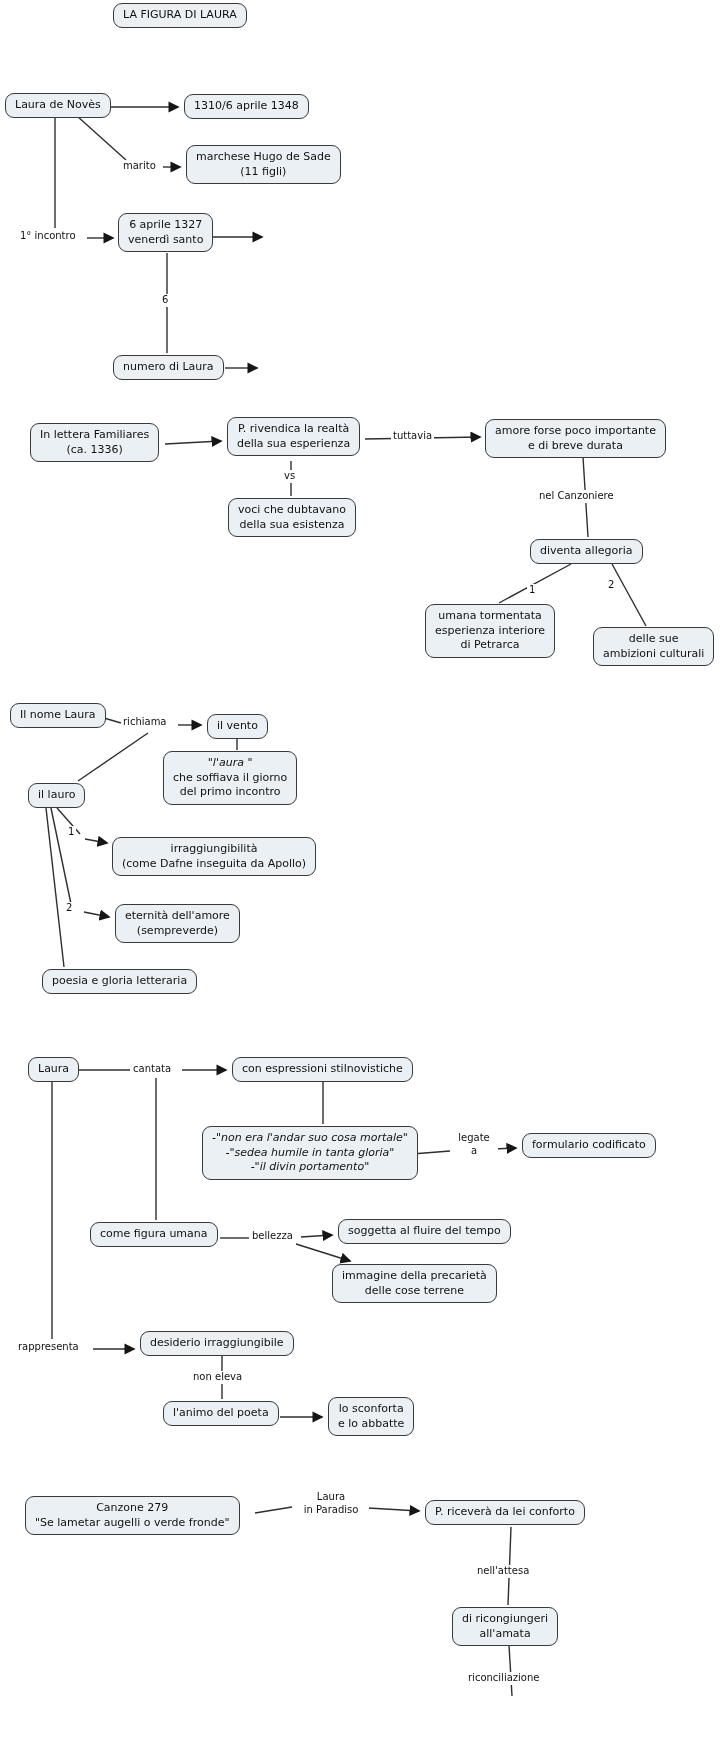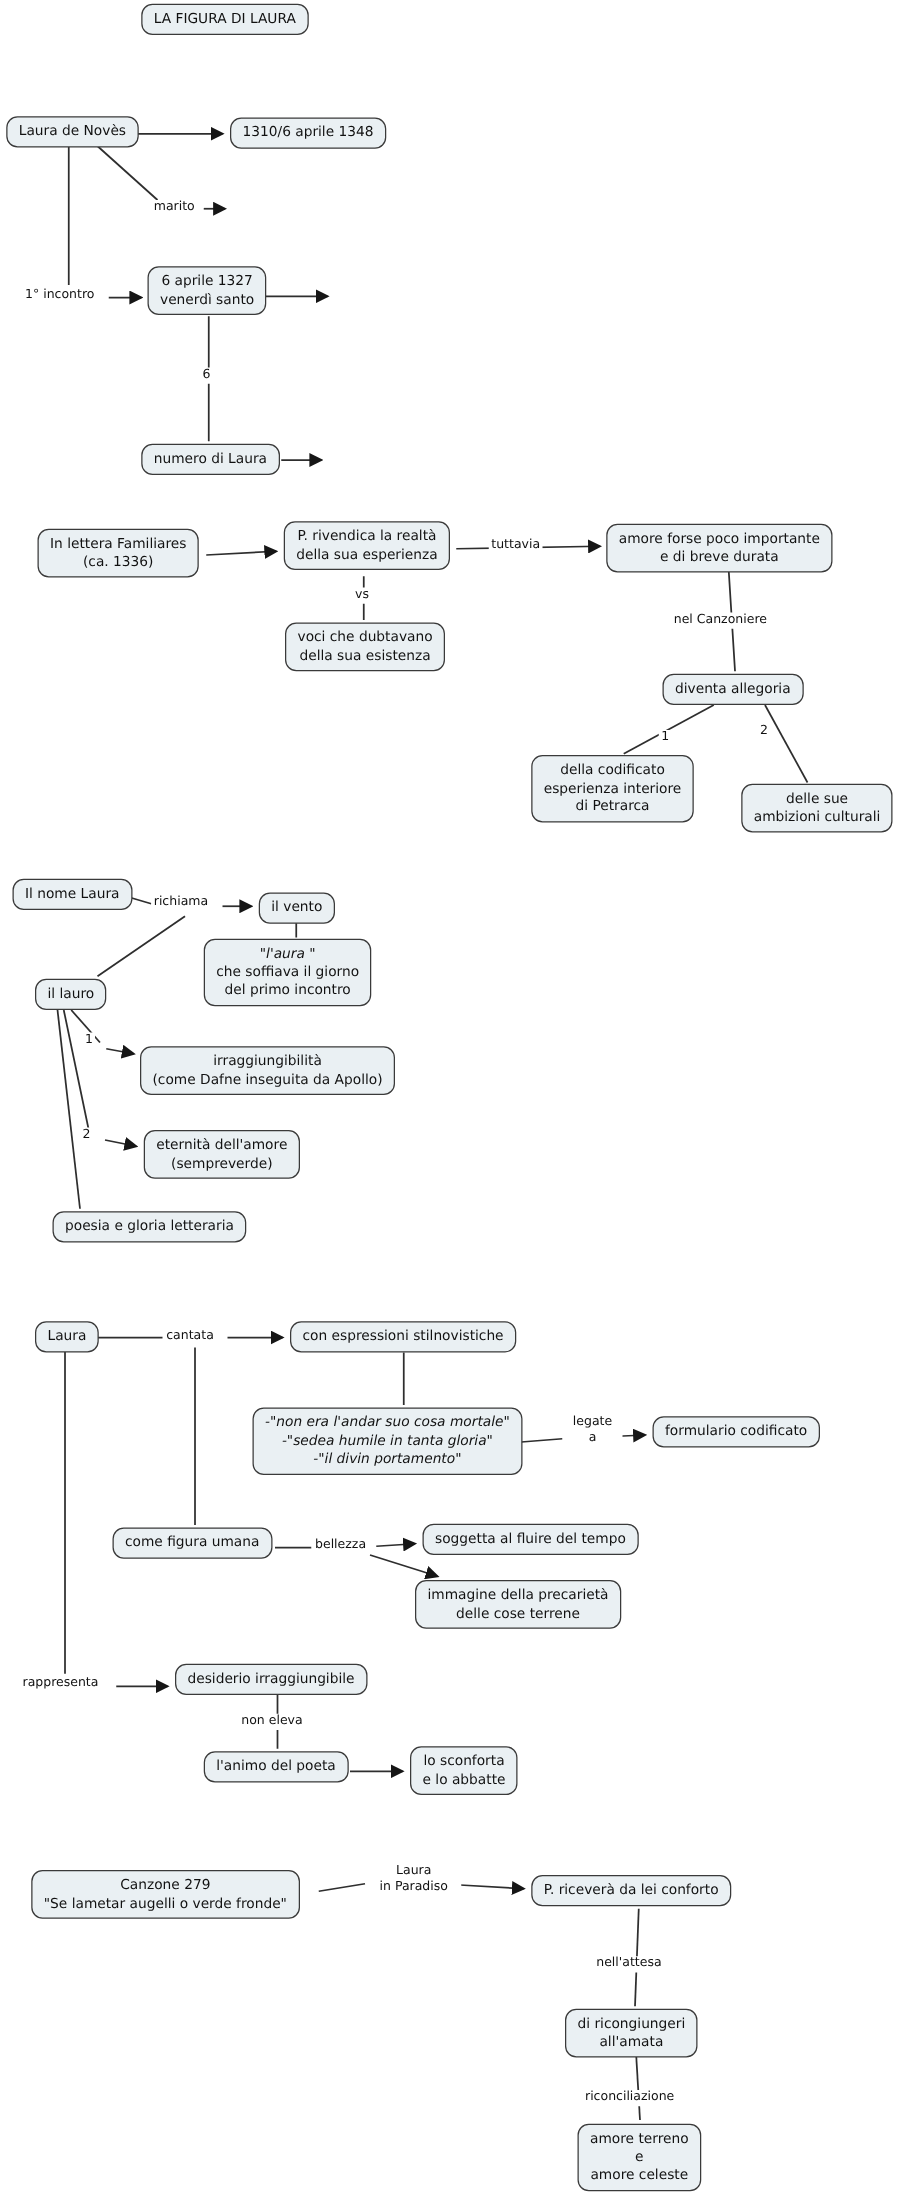--- a/index.html
+++ b/index.html
@@ -72,20 +72,24 @@
 
   <div class="node" style="left:113px;top:3px">
       <span class="ln">LA FIGURA DI LAURA</span>
     </div>
   <div class="node" style="left:5px;top:93px">
       <span class="ln">Laura de Novès</span>
     </div>
   <div class="node" style="left:184px;top:94px">
       <span class="ln">1310/6 aprile 1348</span>
     </div>
+  <div class="node" style="left:186px;top:145px">
+    <span class="ln">marchese Hugo de Sade</span>
+    <span class="ln">(11 figli)</span>
+  </div>
   <div class="node" style="left:118px;top:213px">
     <span class="ln">6 aprile 1327</span>
     <span class="ln">venerdì santo</span>
   </div>
   <div class="node" style="left:113px;top:355px">
       <span class="ln">numero di Laura</span>
     </div>
   <div class="node" style="left:30px;top:423px">
     <span class="ln">In lettera Familiares</span>
     <span class="ln">(ca. 1336)</span>
@@ -99,21 +103,21 @@
     <span class="ln">della sua esperienza</span>
   </div>
   <div class="node" style="left:228px;top:498px">
     <span class="ln">voci che dubtavano</span>
     <span class="ln">della sua esistenza</span>
   </div>
   <div class="node" style="left:530px;top:539px">
       <span class="ln">diventa allegoria</span>
     </div>
   <div class="node" style="left:425px;top:604px">
-    <span class="ln">della codificato</span>
+    <span class="ln">umana tormentata</span>
     <span class="ln">esperienza interiore</span>
     <span class="ln">di Petrarca</span>
   </div>
   <div class="node" style="left:593px;top:627px">
     <span class="ln">delle sue</span>
     <span class="ln">ambizioni culturali</span>
   </div>
   <div class="node" style="left:10px;top:703px">
       <span class="ln">Il nome Laura</span>
     </div>
@@ -176,25 +180,20 @@
   <div class="node" style="left:25px;top:1496px">
     <span class="ln">Canzone 279</span>
     <span class="ln">"Se lametar augelli o verde fronde"</span>
   </div>
   <div class="node" style="left:425px;top:1500px">
       <span class="ln">P. riceverà da lei conforto</span>
     </div>
   <div class="node" style="left:452px;top:1607px">
     <span class="ln">di ricongiungeri</span>
     <span class="ln">all'amata</span>
-  </div>
-  <div class="node" style="left:462px;top:1699px">
-    <span class="ln">amore terreno</span>
-    <span class="ln">e</span>
-    <span class="ln">amore celeste</span>
   </div>
 
   <span class="elabel" style="left:121px;top:160px">marito</span>
   <span class="elabel" style="left:18px;top:230px">1° incontro</span>
   <span class="elabel" style="left:160px;top:294px">6</span>
   <span class="elabel" style="left:391px;top:430px">tuttavia</span>
   <span class="elabel" style="left:282px;top:470px">vs</span>
   <span class="elabel" style="left:537px;top:490px">nel Canzoniere</span>
   <span class="elabel" style="left:527px;top:584px">1</span>
   <span class="elabel" style="left:606px;top:579px">2</span>

